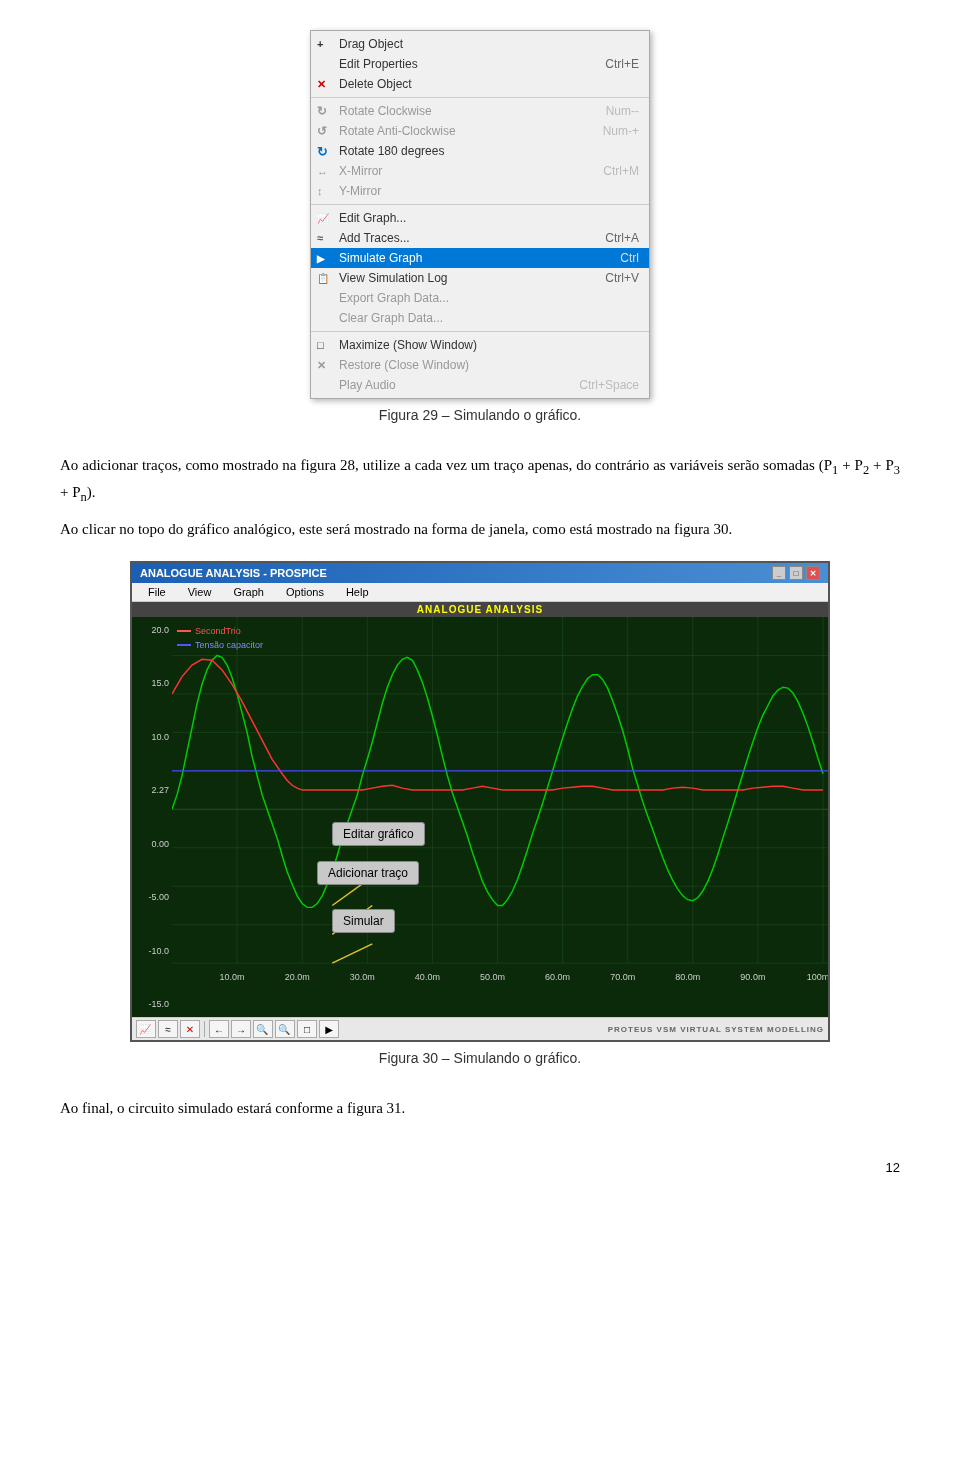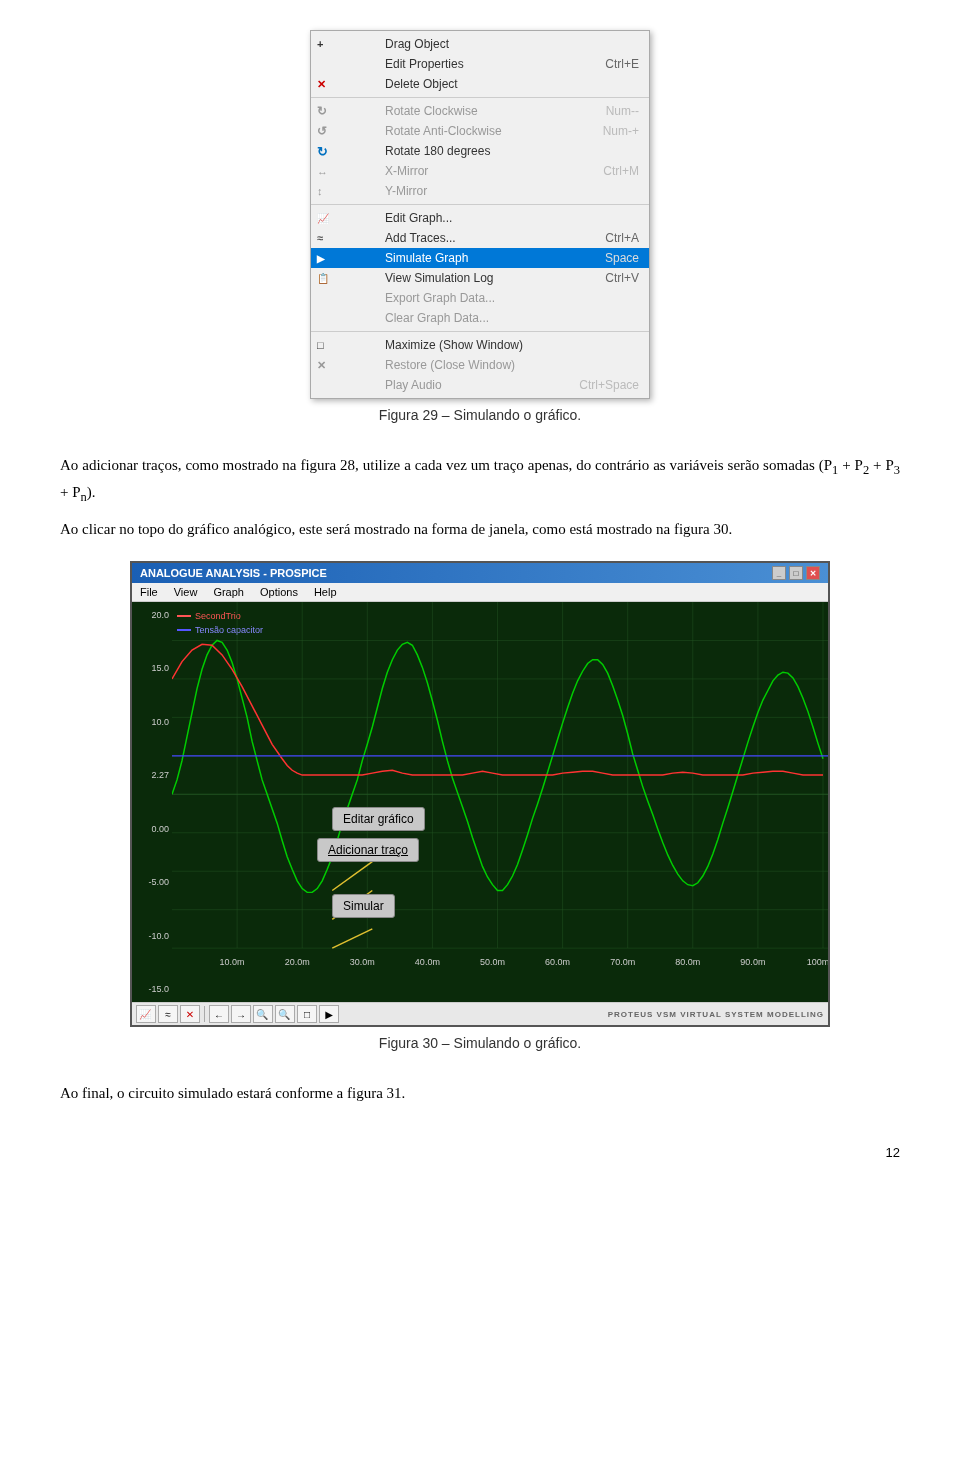--- a/index.html
+++ b/index.html
@@ -70,21 +70,20 @@
       margin: 3px 0;
     }
     .menu-icon {
       position: absolute;
       left: 6px;
       font-size: 11px;
       font-weight: bold;
     }
     .menu-item-label {
       flex: 1;
-      margin-left: 46px;
     }
     .menu-item.bold-item .menu-item-label {
       font-weight: normal;
     }
 
     .figure-caption {
       font-size: 14px;
       color: #333;
       margin-top: 8px;
       margin-bottom: 20px;
@@ -142,23 +141,23 @@
       align-items: center;
       justify-content: center;
       cursor: pointer;
       color: #333;
     }
     .titlebar-btn.close { background: #e05050; color: #fff; }
 
     .analysis-menubar {
       background: #f0f0f0;
       display: flex;
-      gap: 0;
+      gap: 6px;
       font-size: 11px;
-      padding: 1px 0;
+      padding: 1px 8px;
       border-bottom: 1px solid #ccc;
       align-items: flex-end;
     }
     .analysis-menubar span {
       padding: 2px 8px;
       cursor: pointer;
     }
 
     .analysis-label-bar {
       background: #444;
@@ -337,21 +336,21 @@
 
       <div class="menu-item">
         <span class="menu-icon" style="font-size:11px; color:#555;">≈</span>
         <span class="menu-item-label">Add Traces...</span>
         <span class="shortcut">Ctrl+A</span>
       </div>
 
       <div class="menu-item highlighted">
         <span class="menu-icon" style="font-size:10px; color:#fff;">▶</span>
         <span class="menu-item-label">Simulate Graph</span>
-        <span class="shortcut">Space</span>
+        <span class="shortcut">Ctrl</span>
       </div>
 
       <div class="menu-item">
         <span class="menu-icon" style="font-size:10px;">📋</span>
         <span class="menu-item-label">View Simulation Log</span>
         <span class="shortcut">Ctrl+V</span>
       </div>
 
       <div class="menu-item disabled">
         <span class="menu-item-label">Export Graph Data...</span>
@@ -401,20 +400,23 @@
       </div>
 
       <div class="analysis-menubar">
         <span>File</span>
         <span>View</span>
         <span>Graph</span>
         <span>Options</span>
         <span>Help</span>
       </div>
 
+      <div class="analysis-label-bar">
+        <span>ANALOGUE ANALYSIS</span>
+      </div>
 
       <div class="analysis-chart-area">
 
         <div class="chart-y-axis">
           <span>20.0</span>
           <span>15.0</span>
           <span>10.0</span>
           <span>2.27</span>
           <span>0.00</span>
           <span>-5.00</span>
@@ -500,21 +502,21 @@
           <text x="385" y="378" fill="#ccc" font-size="9" text-anchor="middle" font-family="Arial">60.0m</text>
           <text x="450" y="378" fill="#ccc" font-size="9" text-anchor="middle" font-family="Arial">70.0m</text>
           <text x="515" y="378" fill="#ccc" font-size="9" text-anchor="middle" font-family="Arial">80.0m</text>
           <text x="580" y="378" fill="#ccc" font-size="9" text-anchor="middle" font-family="Arial">90.0m</text>
           <text x="645" y="378" fill="#ccc" font-size="9" text-anchor="middle" font-family="Arial">100m</text>
         </svg>
 
         <div class="callout-box" style="left:200px; top:205px;">
           <span>Editar gráfico</span>
         </div>
-        <div class="callout-box" style="left:185px; top:236px;text-decoration:underline;">
+        <div class="callout-box" style="left:185px; top:244px;">
           <span>Adicionar traço</span>
         </div>
         <div class="callout-box" style="left:200px; top:292px;">
           <span>Simular</span>
         </div>
       </div>
 
       <div class="analysis-toolbar">
         <div class="toolbar-btn">📈</div>
         <div class="toolbar-btn">≈</div>

